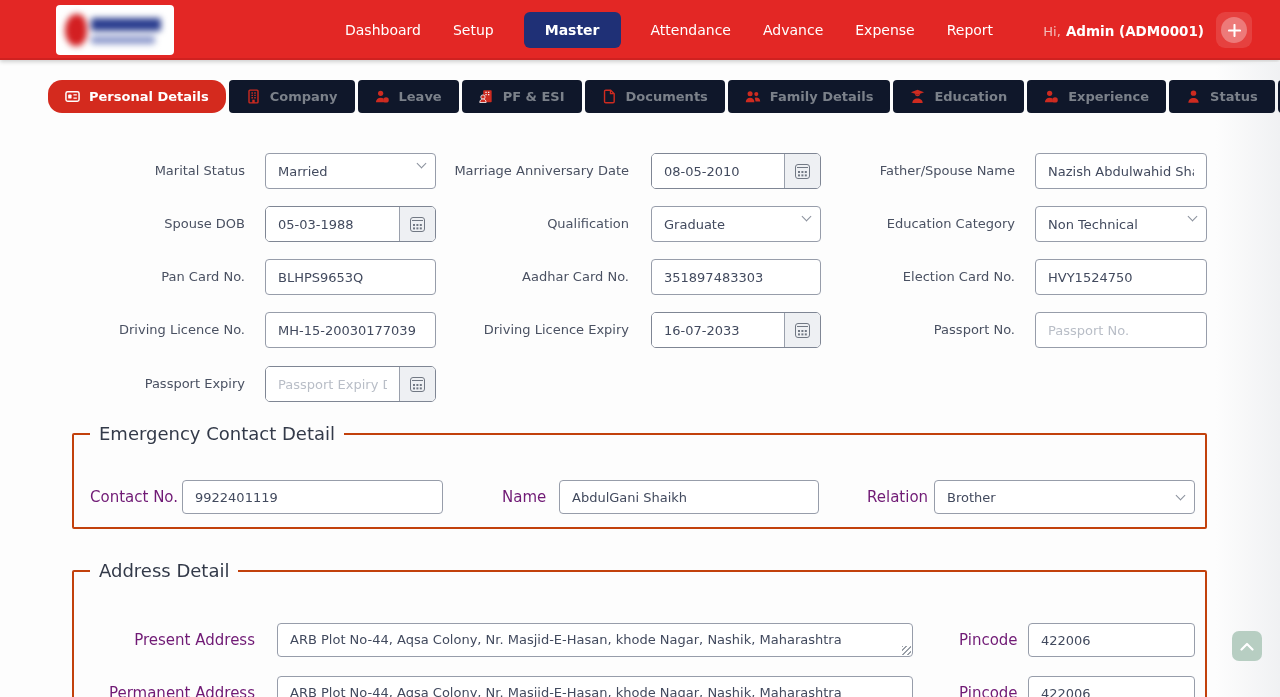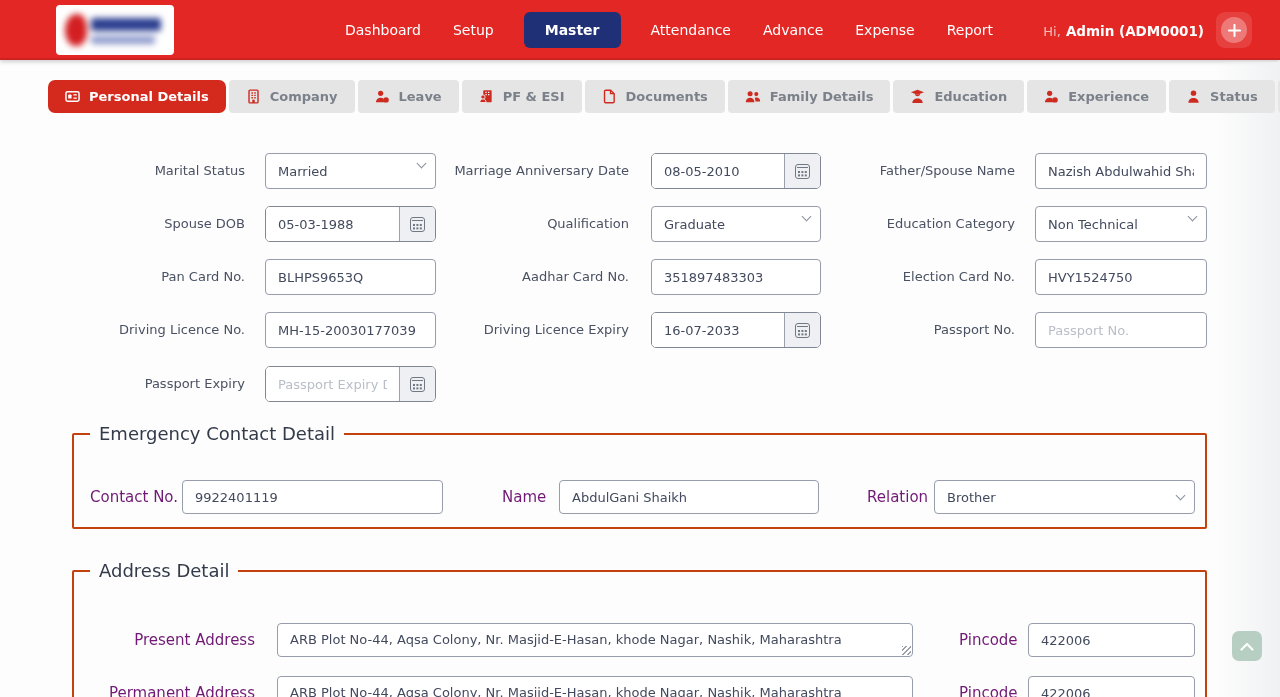--- a/index.html
+++ b/index.html
@@ -45,24 +45,24 @@
     background:rgba(255,255,255,.12); display:flex; align-items:center;
     justify-content:center; cursor:pointer;
   }
   .plus-circle { width:26px; height:26px; border-radius:50%;
     background:rgba(255,255,255,.30); display:flex; align-items:center;
     justify-content:center; }
 
   
   .tabs { position:absolute; top:80px; left:48px; display:flex; gap:3px; }
   .tab { height:33px; display:flex; align-items:center; gap:9px;
-    padding:0 17px; background:#e5e5e5; color:#7b818a; font-size:13px;
+    padding:0 17px; background:#0f172a; color:#7b818a; font-size:13px;
     font-weight:600; border-radius:4px; cursor:pointer; white-space:nowrap; }
   .tab .ticon { color:#ce2b20; display:flex; align-items:center; }
-  .tab.active { background:#d42a1e; color:#fff; border-radius:7px; }
+  .tab.active { background:#d42a1e; color:#fff; border-radius:14px; }
   .tab.active .ticon { color:#fff; }
 
   
   .frow { position:absolute; left:0; width:1280px; height:36px; }
   .flabel { position:absolute; font-size:13px; color:#4a5162;
     line-height:36px; text-align:right; white-space:nowrap; }
   .l1 { left:20px;  width:225px; }
   .l2 { left:430px; width:199px; }
   .l3 { left:816px; width:199px; }
 

